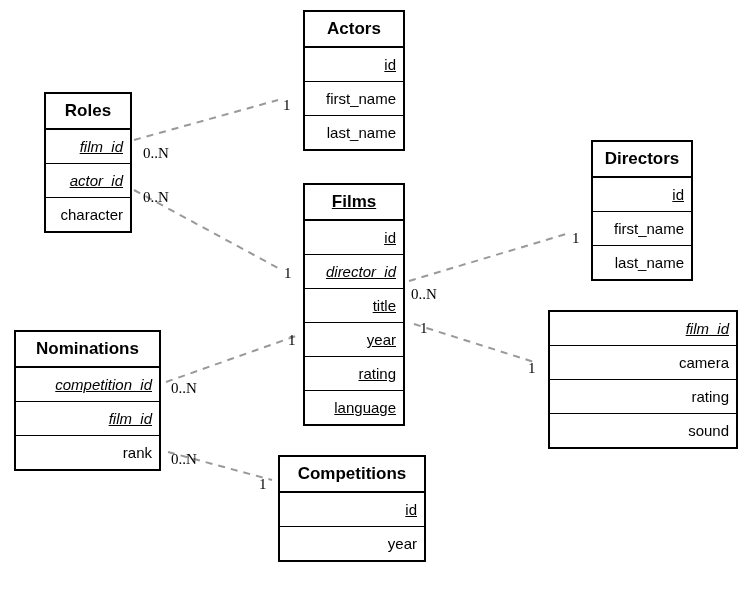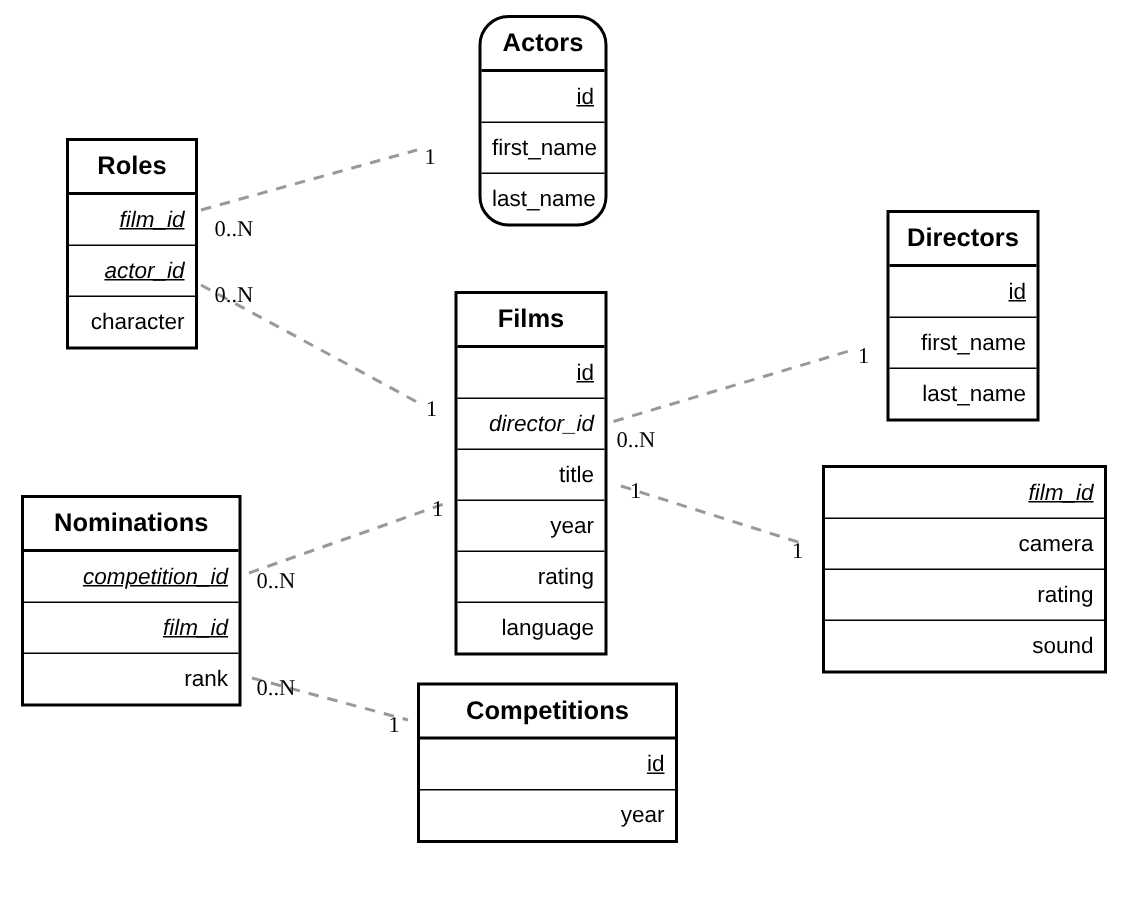--- a/index.html
+++ b/index.html
@@ -88,33 +88,33 @@
     <div class="card-label" style="left: 143px; top: 190px;">0..N</div>
     <div class="card-label" style="left: 284px; top: 266px;">1</div>
     <div class="card-label" style="left: 411px; top: 287px;">0..N</div>
     <div class="card-label" style="left: 572px; top: 231px;">1</div>
     <div class="card-label" style="left: 420px; top: 321px;">1</div>
     <div class="card-label" style="left: 528px; top: 361px;">1</div>
     <div class="card-label" style="left: 171px; top: 381px;">0..N</div>
     <div class="card-label" style="left: 288px; top: 333px;">1</div>
     <div class="card-label" style="left: 171px; top: 452px;">0..N</div>
     <div class="card-label" style="left: 259px; top: 477px;">1</div>
-    <div class="entity" style="left: 319px; top: 10px; width: 86px; border-radius: 20px;">
+    <div class="entity" style="left: 303px; top: 10px; width: 102px;">
       <div class="entity-title">Actors</div>
       <div class="attr-row pk"><span class="attr-text">id</span></div>
       <div class="attr-row"><span class="attr-text">first_name</span></div>
       <div class="attr-row"><span class="attr-text">last_name</span></div>
     </div>
     <div class="entity" style="left: 44px; top: 92px; width: 88px;">
       <div class="entity-title">Roles</div>
       <div class="attr-row pk fk"><span class="attr-text">film_id</span></div>
       <div class="attr-row pk fk"><span class="attr-text">actor_id</span></div>
       <div class="attr-row"><span class="attr-text">character</span></div>
     </div>
-    <div class="entity" style="left: 303px; top: 194px; width: 102px;">
+    <div class="entity" style="left: 303px; top: 183px; width: 102px; text-decoration: underline;">
       <div class="entity-title">Films</div>
       <div class="attr-row pk"><span class="attr-text">id</span></div>
       <div class="attr-row fk"><span class="attr-text">director_id</span></div>
       <div class="attr-row"><span class="attr-text">title</span></div>
       <div class="attr-row"><span class="attr-text">year</span></div>
       <div class="attr-row"><span class="attr-text">rating</span></div>
       <div class="attr-row"><span class="attr-text">language</span></div>
     </div>
     <div class="entity" style="left: 591px; top: 140px; width: 102px;">
       <div class="entity-title">Directors</div>
@@ -127,18 +127,18 @@
       <div class="attr-row"><span class="attr-text">camera</span></div>
       <div class="attr-row"><span class="attr-text">rating</span></div>
       <div class="attr-row"><span class="attr-text">sound</span></div>
     </div>
     <div class="entity" style="left: 14px; top: 330px; width: 147px;">
       <div class="entity-title">Nominations</div>
       <div class="attr-row pk fk"><span class="attr-text">competition_id</span></div>
       <div class="attr-row pk fk"><span class="attr-text">film_id</span></div>
       <div class="attr-row"><span class="attr-text">rank</span></div>
     </div>
-    <div class="entity" style="left: 278px; top: 455px; width: 174px;">
+    <div class="entity" style="left: 278px; top: 455px; width: 148px;">
       <div class="entity-title">Competitions</div>
       <div class="attr-row pk"><span class="attr-text">id</span></div>
       <div class="attr-row"><span class="attr-text">year</span></div>
     </div>
   </div>
 
 </body></html>

